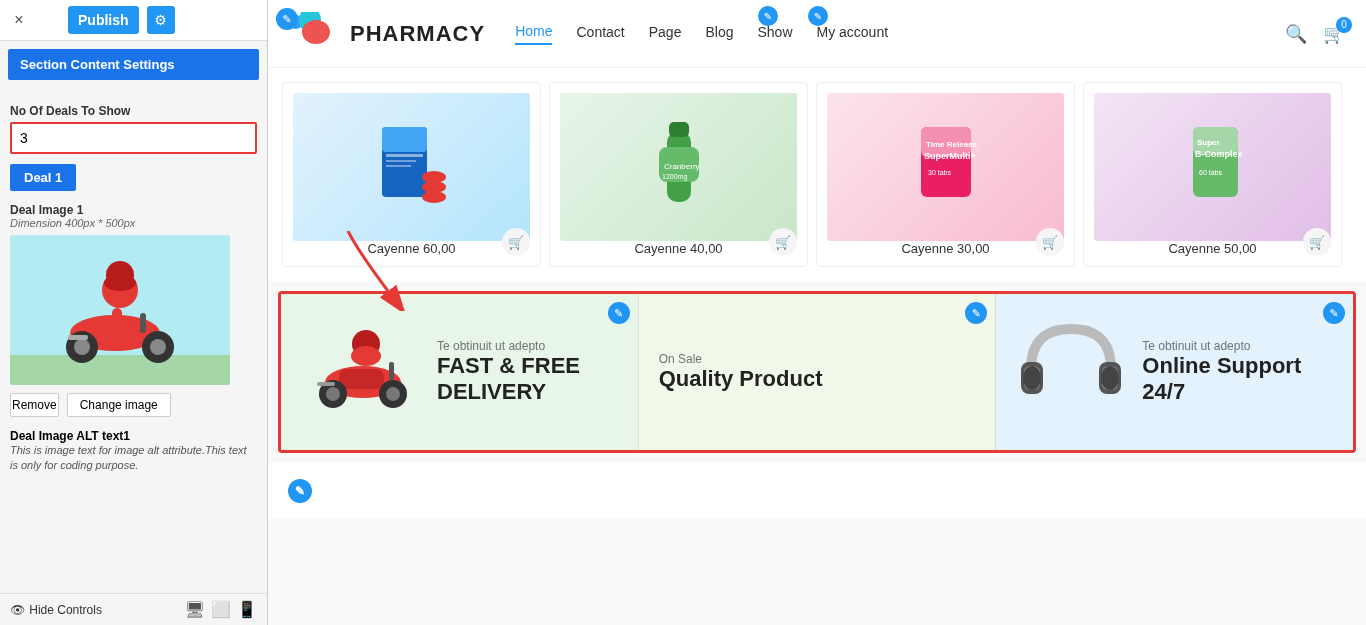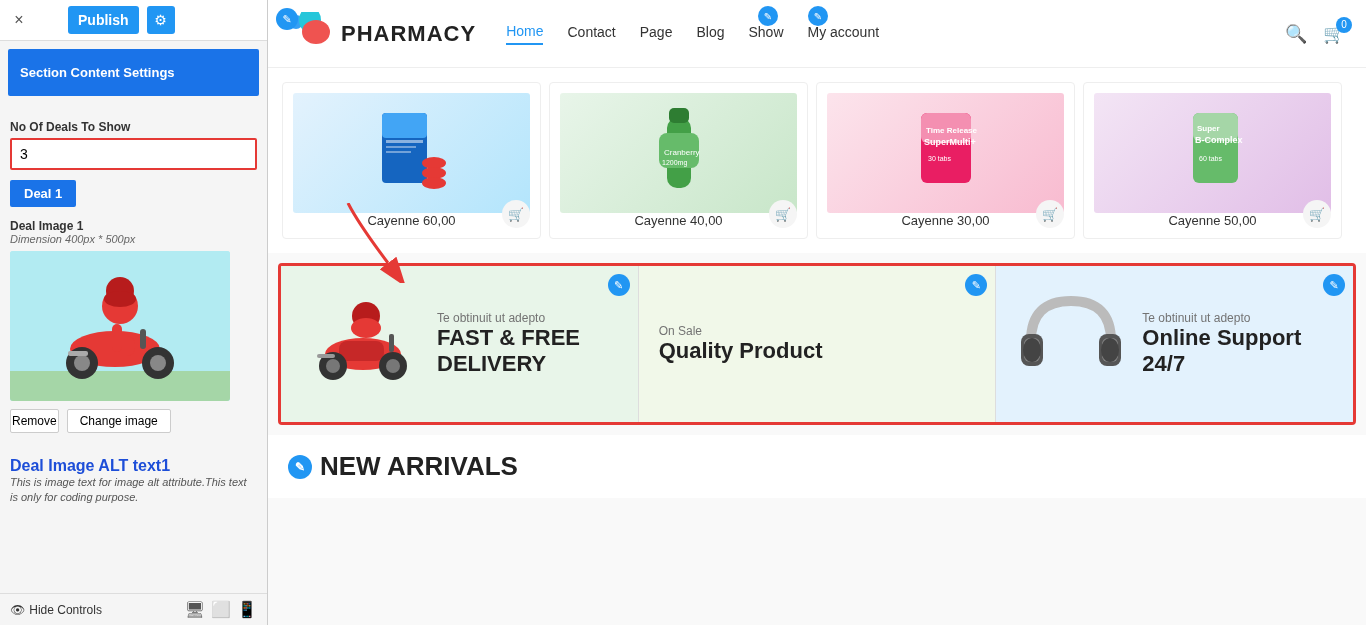--- a/index.html
+++ b/index.html
@@ -52,21 +52,21 @@
       cursor: pointer;
       color: #fff;
       display: flex; align-items: center; justify-content: center;
       font-size: 14px;
     }
 
     .section-content-settings-btn {
       background: #1a73e8;
       color: #fff;
       border: none;
-      padding: 16px 12px;
+      padding: 8px 12px;
       font-size: 13px;
       font-weight: bold;
       cursor: pointer;
       margin: 8px;
       border-radius: 2px;
       text-align: left;
     }
 
     .panel-body {
       padding: 8px 10px;
@@ -137,24 +137,24 @@
     }
     .change-image-btn {
       background: #fff;
       border: 1px solid #ccc;
       padding: 4px 12px;
       font-size: 12px;
       cursor: pointer;
       border-radius: 2px;
     }
     .alt-text-label {
-      font-size: 16px;
-      font-weight: bold;
-      color: #1d4ed8;
-      margin-top: 24px;
+      font-size: 12px;
+      font-weight: bold;
+      color: #000000;
+      margin-top: 12px;
     }
     .alt-text-desc {
       font-size: 11px;
       color: #555;
       font-style: italic;
       line-height: 1.4;
     }
 
     .panel-bottom {
       border-top: 1px solid #ddd;
@@ -202,21 +202,21 @@
       border-bottom: 1px solid #eee;
       display: flex;
       align-items: center;
       padding: 0 20px;
       height: 68px;
       position: relative;
     }
     .nav-logo {
       display: flex;
       align-items: center;
-      gap: 3px;
+      gap: 12px;
       margin-right: 30px;
     }
     .logo-text {
       font-size: 22px;
       font-weight: bold;
       color: #222;
       letter-spacing: 1px;
     }
     .nav-links {
       display: flex;
@@ -289,21 +289,21 @@
       overflow: hidden;
       margin: 4px;
       display: flex;
       flex-direction: column;
       align-items: center;
       padding: 10px;
       position: relative;
     }
     .product-img-placeholder {
       width: 100%;
-      height: 120px;
+      height: 148px;
       background: #f0f4f8;
       display: flex;
       align-items: center;
       justify-content: center;
       font-size: 40px;
       border-radius: 3px;
     }
     .product-name {
       font-size: 13px;
       color: #333;
@@ -691,18 +691,17 @@
           <div class="deal-small-text">Te obtinuit ut adepto</div>
           <div class="deal-main-text">Online Support 24/7</div>
         </div>
         <div class="deal-edit-icon">✎</div>
       </div>
     </div>
 
     <div class="new-arrivals-section">
       <div class="new-arrivals-title">
         <div class="new-arrivals-icon">✎</div>
-        <span>NEW ARRIVALS</span>
       </div>
     </div>
 
   </div>
 </div>
 
 </body></html>

